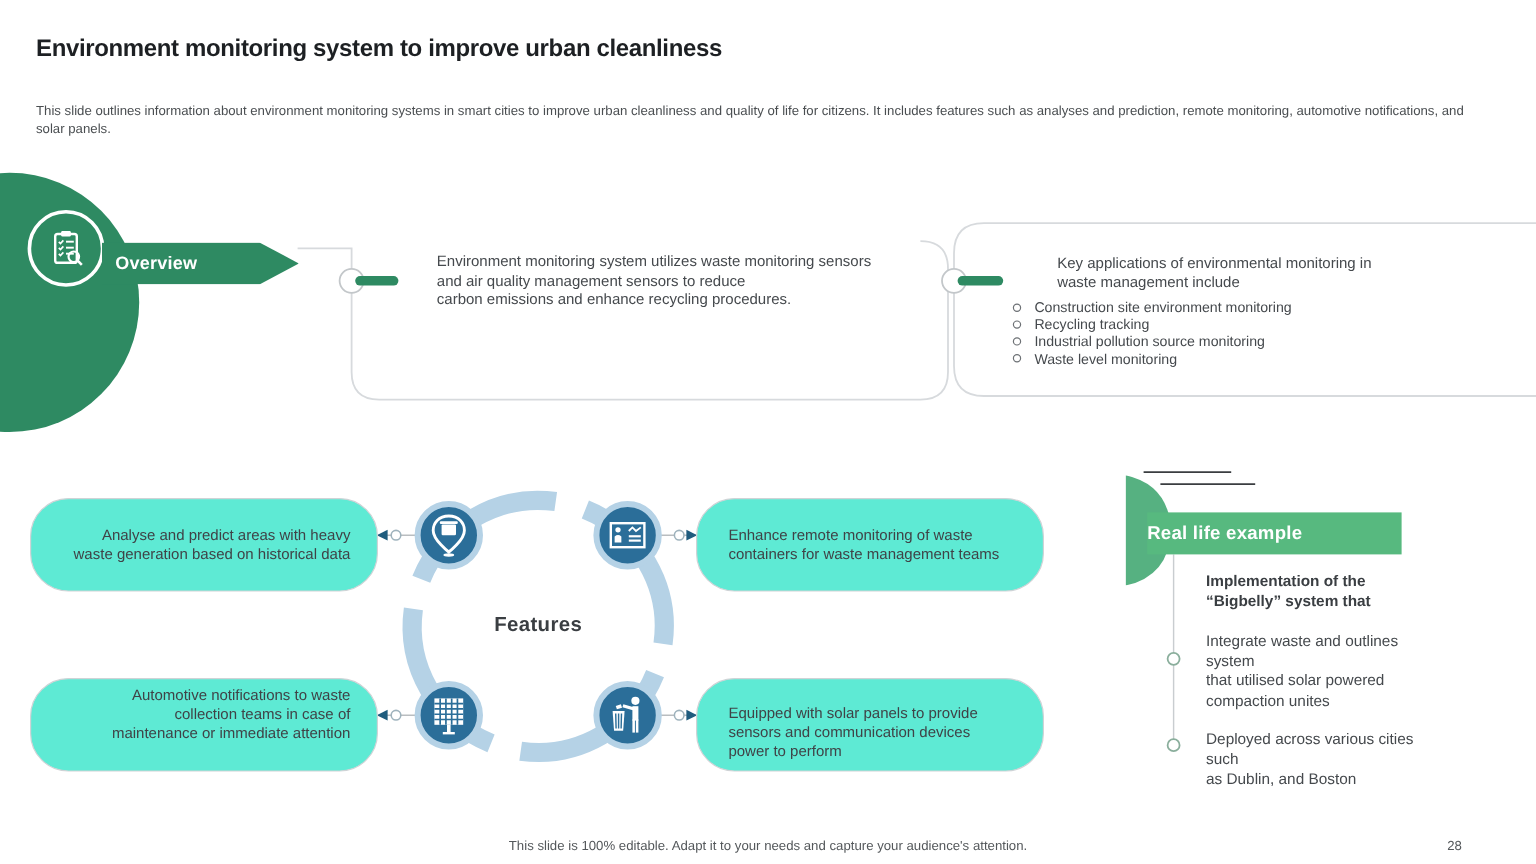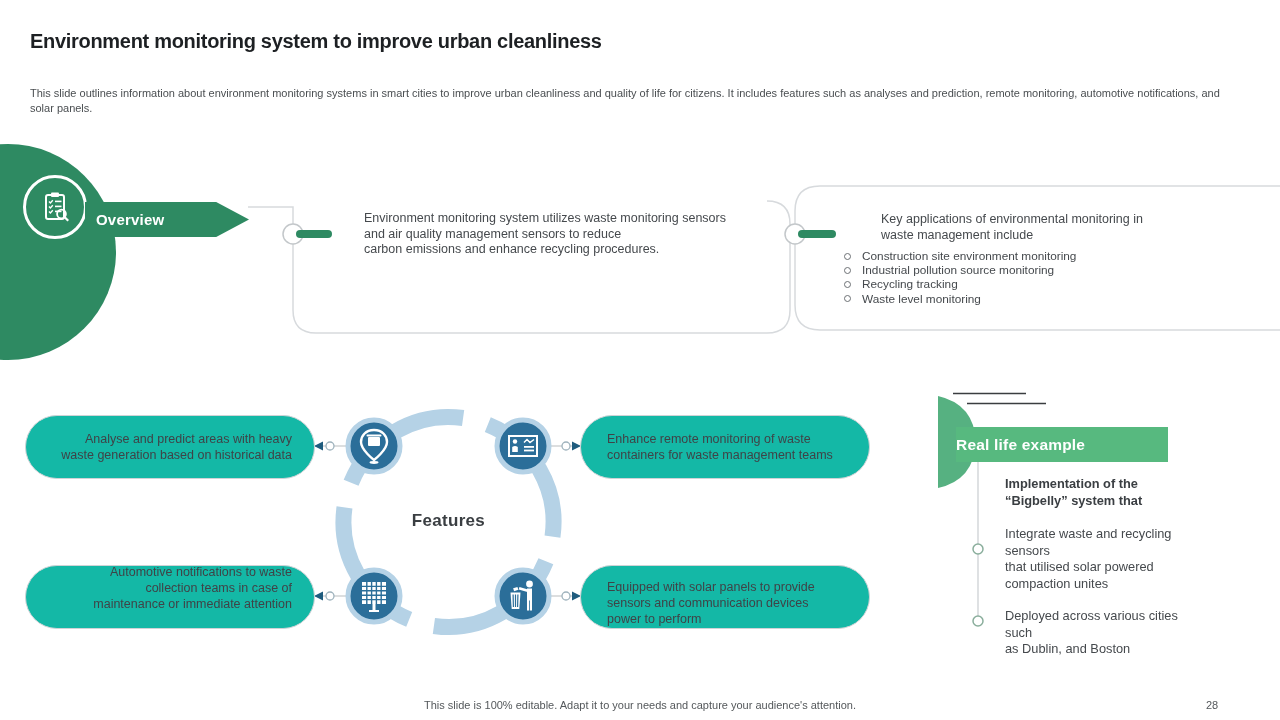--- a/index.html
+++ b/index.html
@@ -25,21 +25,21 @@
              display:flex;align-items:center;margin-top:12px;}
   .ov-banner span{color:#ffffff;font-weight:bold;font-size:15px;padding-left:11px;letter-spacing:.2px;}
   .box1-text{left:340px;top:211px;width:410px;font-size:12.5px;line-height:15.5px;color:#45494d;margin-left:24px;}
   .box2-intro{left:840px;top:212px;width:330px;font-size:12.5px;line-height:15.5px;color:#45494d;margin-left:41px;}
   .box2-list{left:842px;top:249px;width:330px;list-style:none;margin:0;padding:0;}
   .box2-list li{display:flex;align-items:center;font-size:11.8px;line-height:14.2px;color:#45494d;}
   .o-bullet{display:inline-block;width:5px;height:5px;border:1px solid #6d7175;
             border-radius:50%;margin:0 11px 0 2px;flex:0 0 auto;}
 
   
-  .bubble{border:1px solid #cfd3d6;border-radius:32px;background:#14b8a6;width:290px;height:64px;
+  .bubble{border:1px solid #cfd3d6;border-radius:32px;background:#5eead4;width:290px;height:78px;
           display:flex;align-items:center;font-size:12.5px;line-height:16px;color:#3f4347;
           box-sizing:border-box;}
   .bubble.tl{left:25px;top:415px;justify-content:flex-end;text-align:right;padding:0 22px 0 20px;}
   .bubble.tr{left:580px;top:415px;justify-content:flex-start;text-align:left;padding:0 16px 0 26px;}
   .bubble.bl{left:25px;top:565px;justify-content:flex-end;text-align:right;padding:0 22px 18px 20px;}
   .bubble.br{left:580px;top:565px;justify-content:flex-start;text-align:left;padding:12px 16px 0 26px;}
   .features-label{left:368px;top:511px;width:161px;text-align:center;font-size:17px;
                   font-weight:bold;color:#3a3e42;letter-spacing:.3px;}
 
   
@@ -179,25 +179,25 @@
 carbon emissions and enhance recycling procedures.</div>
   <div class="abs box2-intro preline z3">Key applications of environmental monitoring in
 waste management include</div>
   <ul class="abs box2-list z3">
     <li>
         <span class="o-bullet"></span>
         <span>Construction site environment monitoring</span>
       </li>
     <li>
         <span class="o-bullet"></span>
+        <span>Recycling tracking</span>
+      </li>
+    <li>
+        <span class="o-bullet"></span>
         <span>Industrial pollution source monitoring</span>
-      </li>
-    <li>
-        <span class="o-bullet"></span>
-        <span>Recycling tracking</span>
       </li>
     <li>
         <span class="o-bullet"></span>
         <span>Waste level monitoring</span>
       </li>
   </ul>
 
   <div class="abs features-label z3">Features</div>
 
   <div class="abs bubble tl z3 preline">Analyse and predict areas with heavy
@@ -212,21 +212,21 @@
 power to perform</div>
 
   <svg class="abs leaf z1" viewBox="0 0 48 92">
     <path d="M0 0 Q36 8 38 46 Q36 84 0 92 Z" fill="#56B181"></path>
   </svg>
   <div class="abs rle-banner z3">
     <span>Real life example</span>
   </div>
   <div class="abs rle-heading preline z3">Implementation of the
 “Bigbelly” system that</div>
-  <div class="abs rle-b1 preline z3">Integrate waste and recycling sensors
+  <div class="abs rle-b1 preline z3">Integrate waste and outlines system
 that utilised solar powered
 compaction unites</div>
   <div class="abs rle-b2 preline z3">Deployed across various cities such
 as Dublin, and Boston</div>
 
   <div class="abs footer z3">This slide is 100% editable. Adapt it to your needs and capture your audience's attention.</div>
   <div class="abs pagenum z3">28</div>
 
 </div>
 

